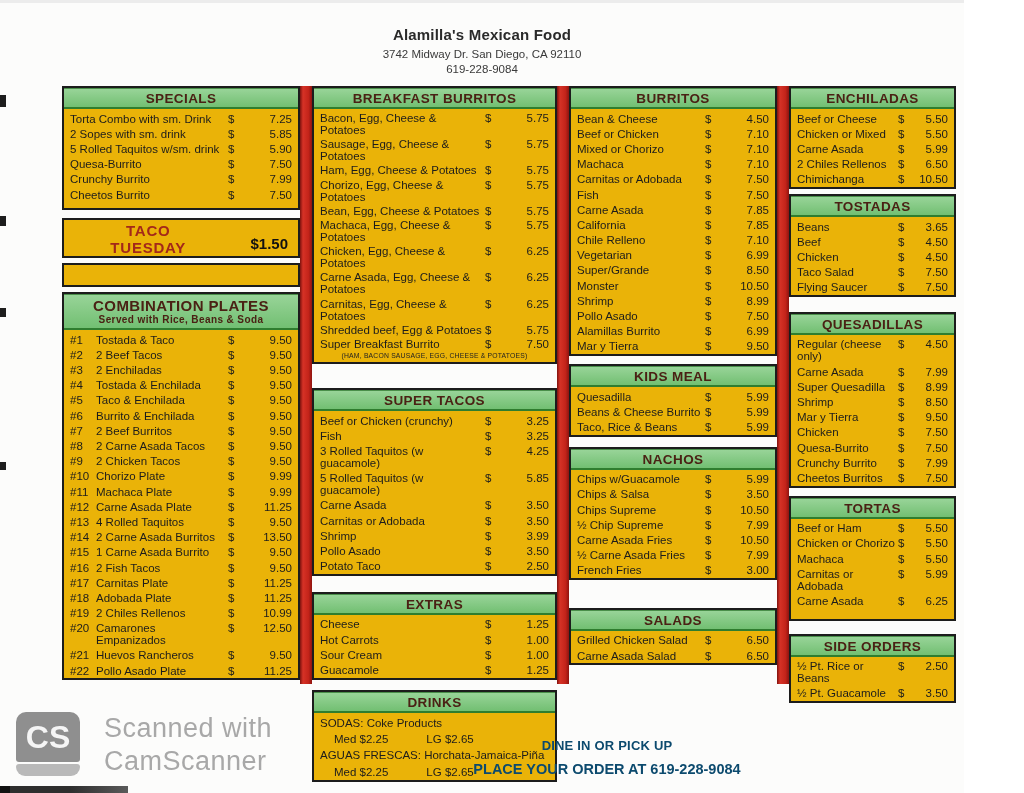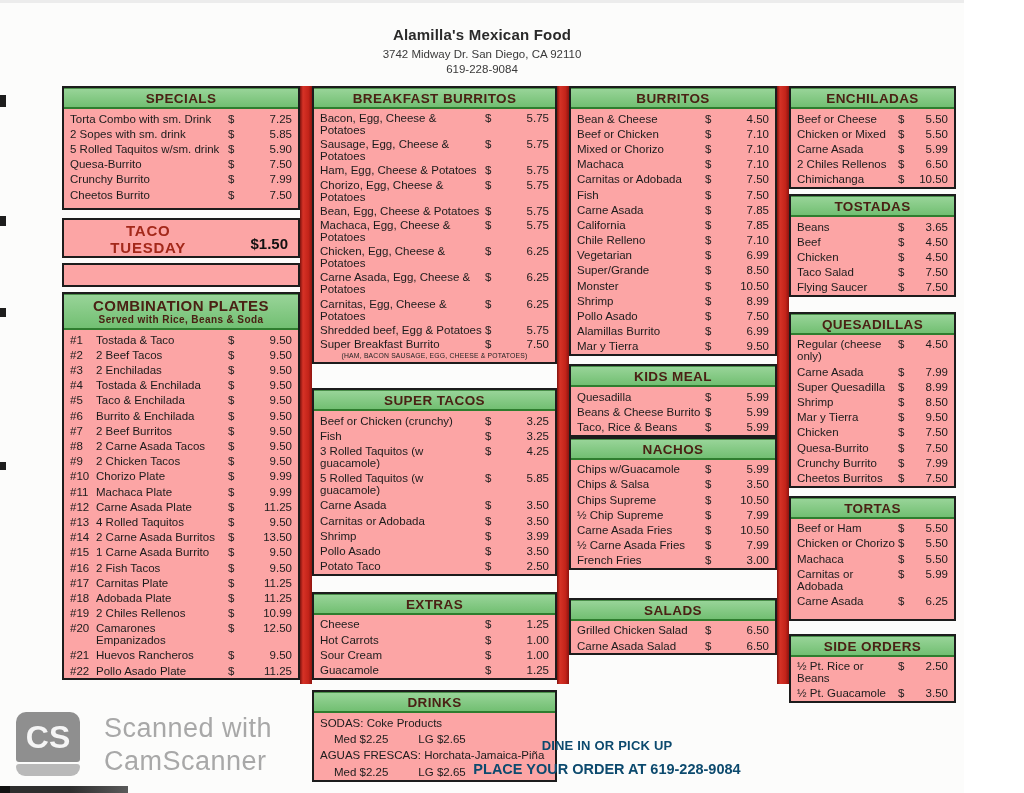--- a/index.html
+++ b/index.html
@@ -18,21 +18,21 @@
   .doc-addr { font-size:11.5px; margin-top:5px; color:#3a3a3a; }
   .doc-phone { font-size:11.5px; margin-top:3px; color:#3a3a3a; }
 
   
   .menu-grid { position:absolute; left:62px; top:86px; height:598px; display:flex; align-items:stretch; }
   .menu-col { display:flex; flex-direction:column; }
   .col-0 { width:238px; } .col-1 { width:245px; } .col-2 { width:208px; } .col-3 { width:167px; }
   .red-bar { width:12px; align-self:stretch;
     background:linear-gradient(90deg,#7e120e 0%,#d63226 25%,#c4241a 70%,#8e1410 100%); }
 
-  .box { border:2px solid #1c1c1c; background:#fca5a5; }
+  .box { border:2px solid #1c1c1c; background:#eab308; }
   .sec-head { background:linear-gradient(180deg,#98d498,#72bf72);
     border-top:1px solid #4a8f4a; border-bottom:2px solid #2f7d2f;
     color:#4a2114; font-weight:bold; text-align:center; font-size:13.5px;
     letter-spacing:0.4px; padding:2px 0 1px; }
   .sec-sub { font-size:10px; font-weight:bold; color:#4a2114; padding:0 0 2px; }
   .sec-combos .sec-head { font-size:15px; }
 
   .rows { padding-top:2px; }
   .row { display:flex; align-items:baseline; padding:1.6px 6px; font-size:11.5px; color:#1c1c1c; }
   .row .num { width:26px; flex:none; }
@@ -53,32 +53,32 @@
 
   
   .sec-taco { margin-top:8px; }
   .sec-spacerbox { margin-top:5px; }
   .sec-combos { margin-top:5px; }
   .sec-specials .rows { padding-bottom:6px; }
   .sec-supertacos { margin-top:24px; }
   .sec-extras { margin-top:16px; }
   .sec-drinks { margin-top:10px; }
   .sec-kidsmeal { margin-top:8px; }
-  .sec-nachos { }
+  .sec-nachos { margin-top:10px; }
   .sec-salads { margin-top:28px; }
   .sec-tostadas { margin-top:5px; }
   .sec-quesadillas { margin-top:15px; }
   .sec-tortas { margin-top:8px; }
   .sec-tortas .rows { padding-bottom:10px; }
   .sec-sideorders { margin-top:13px; }
 
   
   .line { font-size:11.5px; color:#1c1c1c; padding:2.2px 6px; }
   .line.indent { padding-left:20px; }
-  .line .part2 { margin-left:30px; }
+  .line .part2 { margin-left:38px; }
 
   
   .doc-footer { position:absolute; left:250px; right:0; top:738px; text-align:center; color:#0c4a6e; }
   .foot1 { font-size:13px; font-weight:bold; letter-spacing:0.2px; }
   .foot2 { font-size:14.5px; font-weight:bold; margin-top:8px; }
 
   
   .watermark { position:absolute; left:16px; top:712px; display:flex; align-items:center; }
   .cs-logo { width:64px; height:66px; margin-right:24px; display:flex; flex-direction:column; }
   .cs-main { height:50px; background:#8f8f8f; border-radius:10px 10px 3px 3px;

